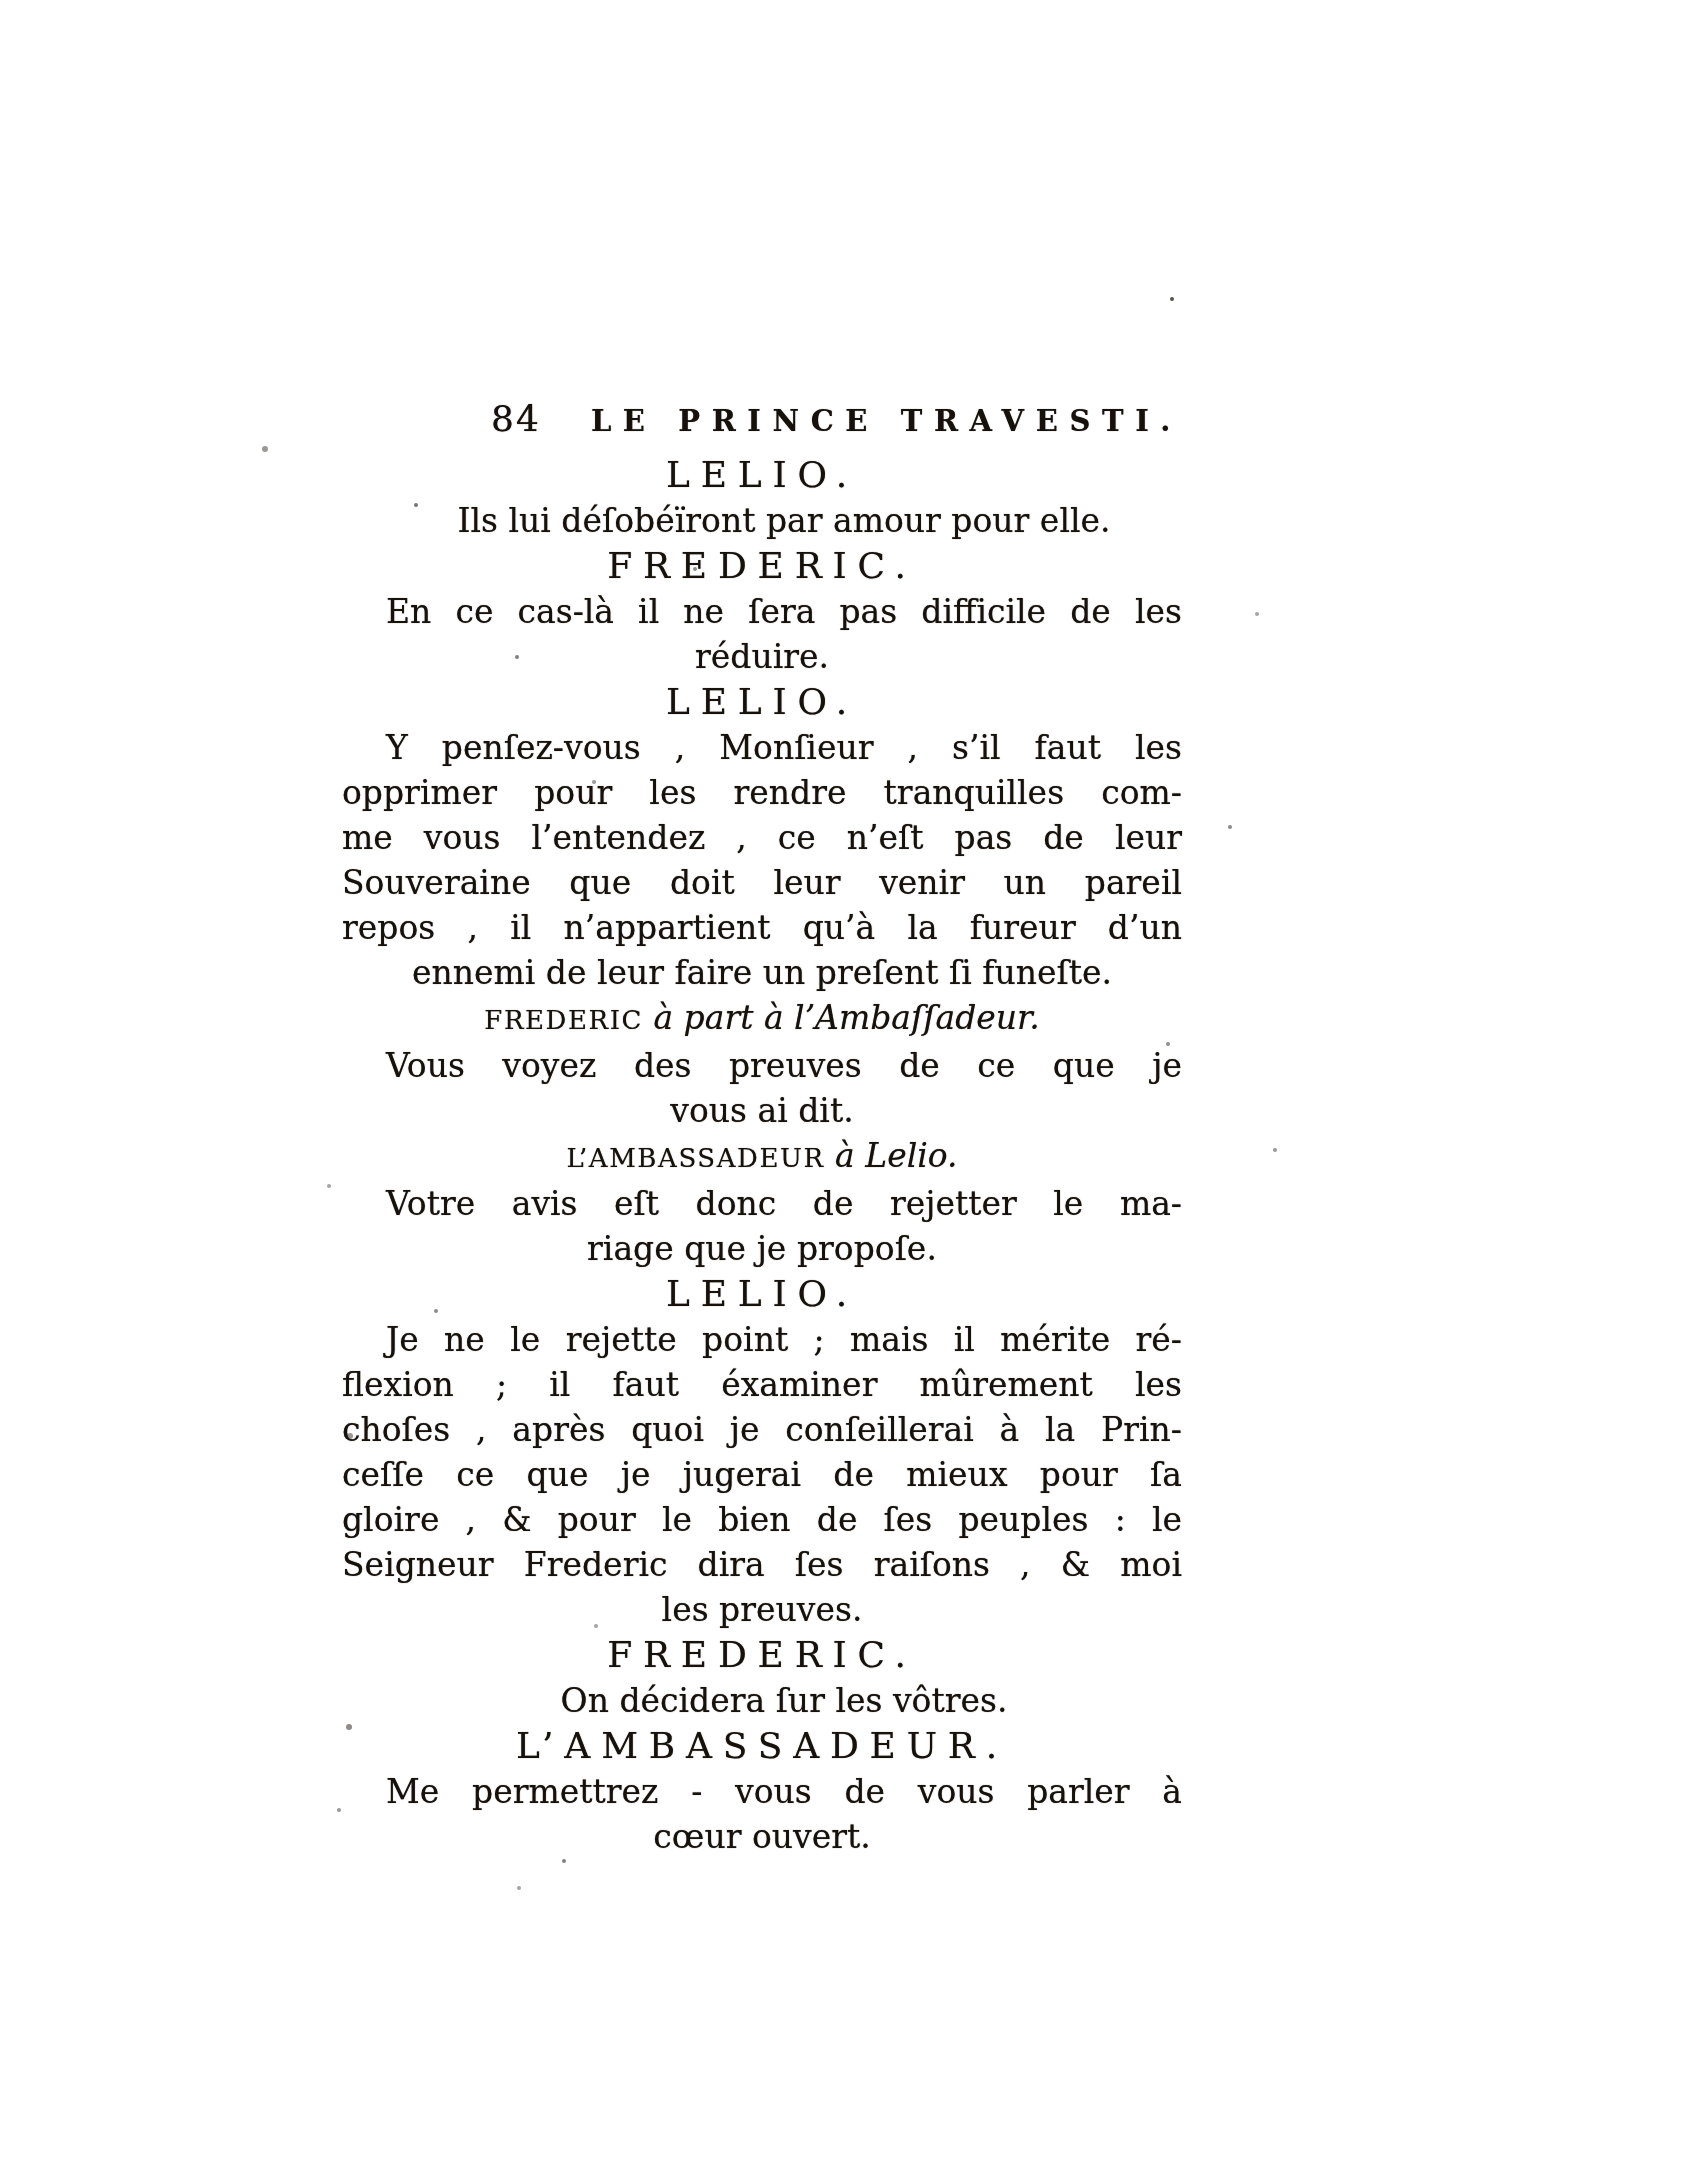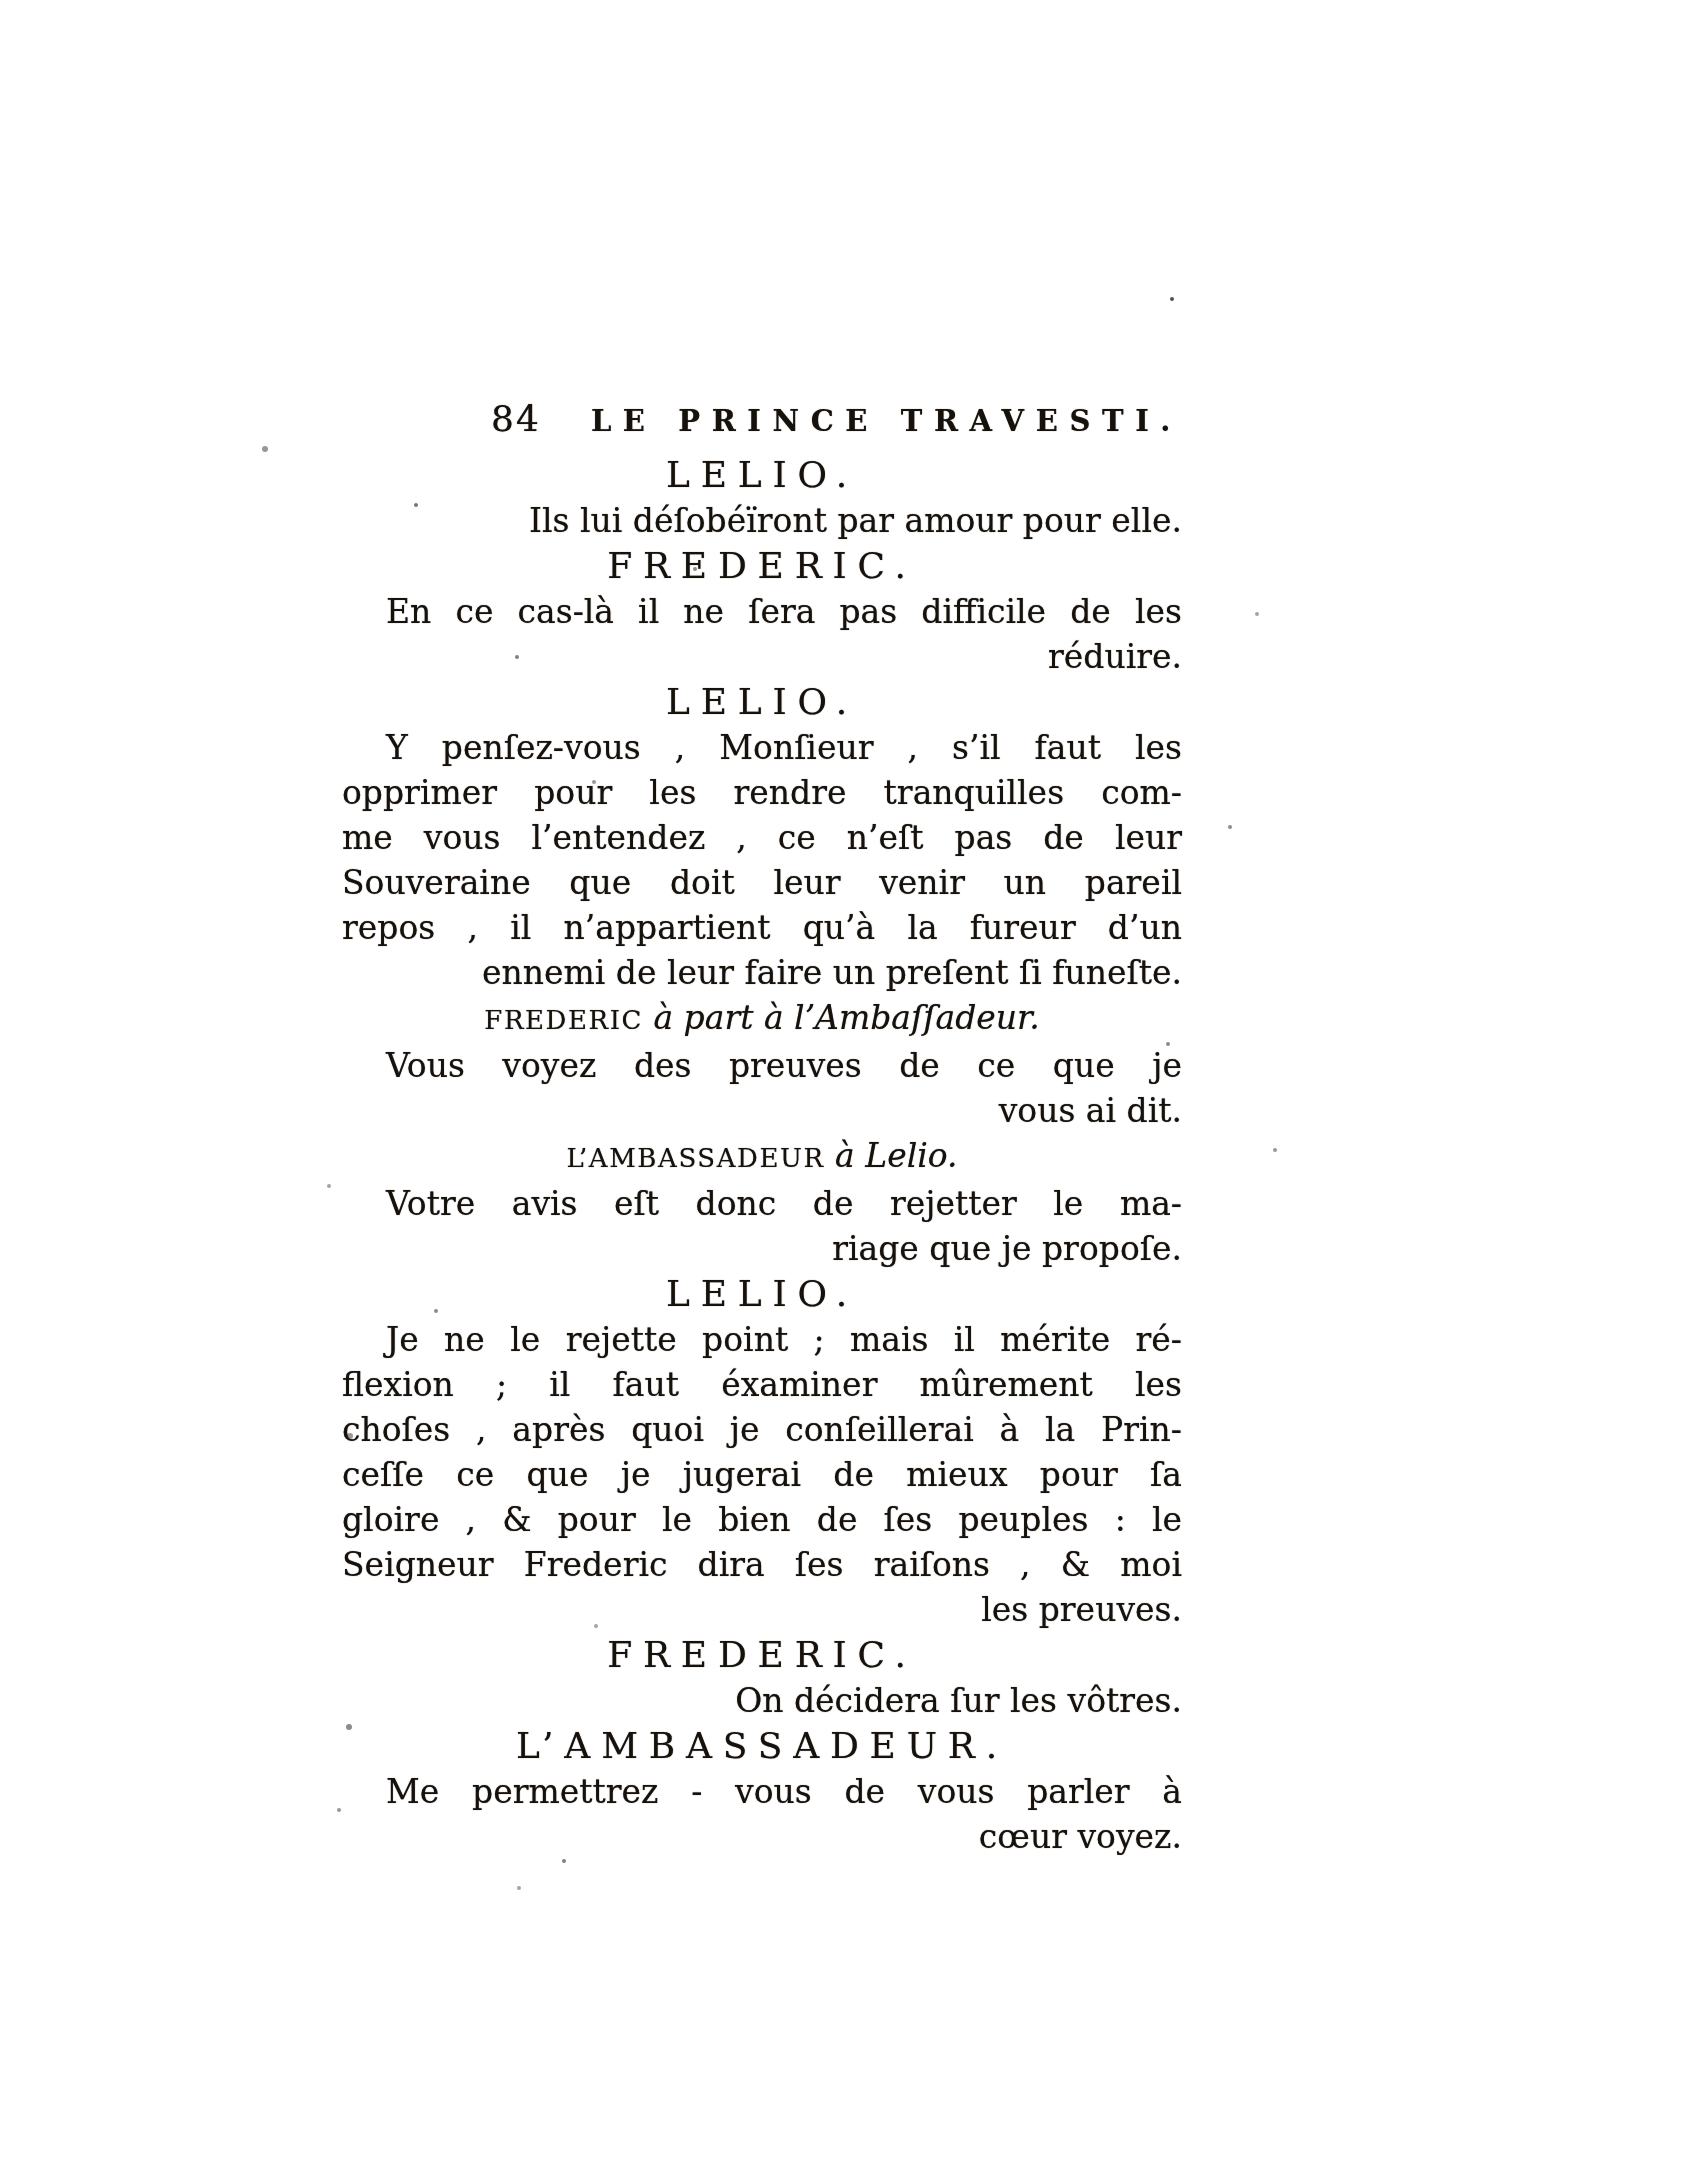--- a/index.html
+++ b/index.html
@@ -40,21 +40,21 @@
     text-shadow:0 0 1px rgba(23,17,12,.55);
     white-space:nowrap;
   }
   .line{
     font-size:33px;
     line-height:45px;
     min-height:45px;
     text-shadow:0 0 1px rgba(23,17,12,.65);
   }
   .line.body{
-    text-align:right;
+    text-align:center;
   }
   .line.body.full{
     text-align:justify;
     text-align-last:justify;
   }
   .line.body.indent{
     text-indent:44px;
   }
   .line.speaker{
     text-align:center;
@@ -133,17 +133,17 @@
         <div class="line body full">flexion ; il faut éxaminer mûrement les</div>
         <div class="line body full">choſes , après quoi je conſeillerai à la Prin-</div>
         <div class="line body full">ceſſe ce que je jugerai de mieux pour ſa</div>
         <div class="line body full">gloire , &amp; pour le bien de ſes peuples : le</div>
         <div class="line body full">Seigneur Frederic dira ſes raiſons , &amp; moi</div>
         <div class="line body">les preuves.</div>
         <div class="line speaker"><span class="caps wide">FREDERIC.</span></div>
         <div class="line body indent">On décidera ſur les vôtres.</div>
         <div class="line speaker"><span class="caps wide">L’AMBASSADEUR.</span></div>
         <div class="line body full indent">Me permettrez - vous de vous parler à</div>
-        <div class="line body">cœur voyez.</div>
+        <div class="line body">cœur ouvert.</div>
       </div>
   </div>
 </div>
 
 
 </body></html>

